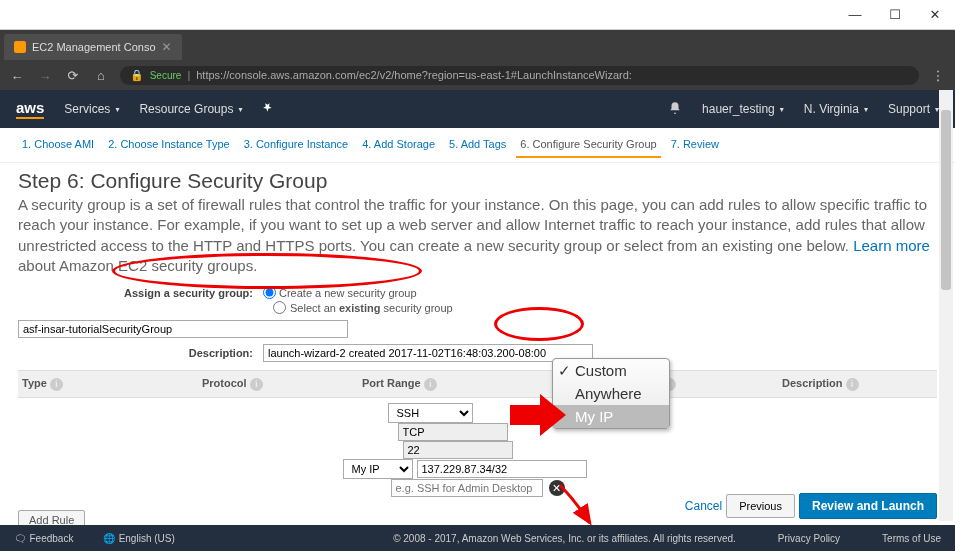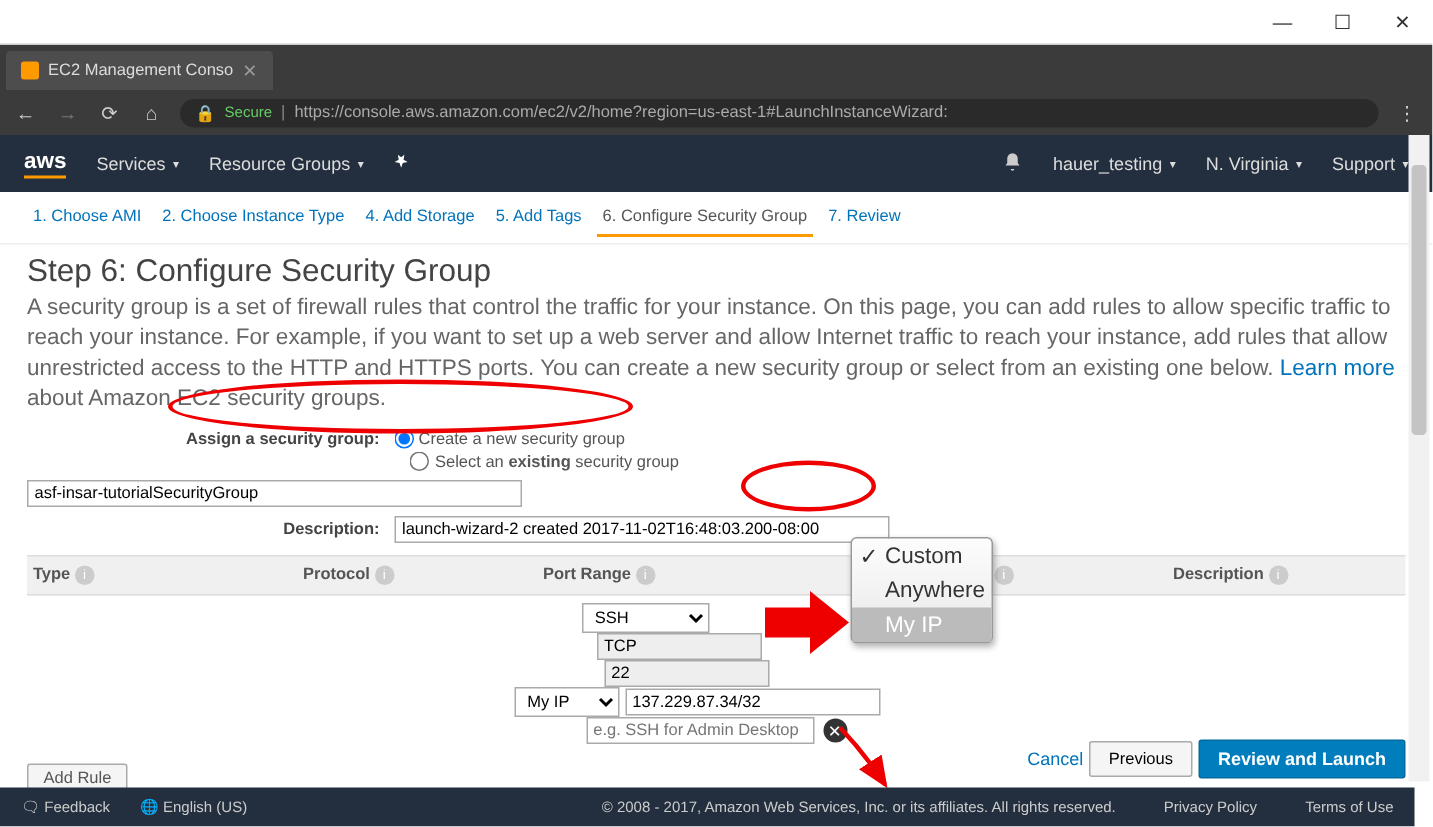--- a/index.html
+++ b/index.html
@@ -36,24 +36,24 @@
 .col-type{width:180px;} .col-proto{width:160px;} .col-port{width:150px;} .col-src{width:270px;display:flex;gap:4px;align-items:center;} .col-desc{flex:1;}
 .thead .col-src{justify-content:center;}
 .info-i { display:inline-block; width:13px; height:13px; border-radius:50%; background:#ccc; color:#fff; font-size:9px; text-align:center; line-height:13px; margin-left:3px; font-weight:normal;}
 select,input.cell { border:1px solid #aaa; padding:2px 4px; font-size:11px; background:#fff;}
 input.cell[readonly]{background:#eee;}
 .btn { border:1px solid #aaa; background:#f5f5f5; padding:3px 10px; font-size:11px; border-radius:2px; display:inline-block; }
 .actions { position:absolute; right:18px; bottom:32px; display:flex; gap:4px; align-items:center; font-size:12px;margin-left:34px; }
 .actions .cancel{color:#0073bb;}
 .actions .primary{background:#007dbc;color:#fff;border:1px solid #006ca0;padding:5px 12px;font-weight:bold;border-radius:2px;}
 .actions .btn{padding:5px 12px;}
-.footer { position:absolute; bottom:0; left:0; right:12px; height:26px; background:#232f3e; color:#ccc; font-size:10px; display:flex; align-items:center; padding:0 14px; gap:20px;}
+.footer { position:absolute; bottom:0; left:0; right:0; height:26px; background:#232f3e; color:#ccc; font-size:10px; display:flex; align-items:center; padding:0 14px; gap:30px;}
 .footer .spacer{flex:1;}
 .red-oval { position:absolute; border:3px solid #e00; border-radius:50%; pointer-events:none; }
-.dropdown-pop { position:absolute; left:567px; top:358px; width:95px; background:linear-gradient(#fdfdfd,#e8e8e8); border:1px solid #999; border-radius:4px; box-shadow:1px 2px 4px rgba(0,0,0,.3); font-size:15px; color:#333; }
+.dropdown-pop { position:absolute; left:552px; top:358px; width:118px; background:linear-gradient(#fdfdfd,#e8e8e8); border:1px solid #999; border-radius:4px; box-shadow:1px 2px 4px rgba(0,0,0,.3); font-size:15px; color:#333; }
 .dropdown-pop .opt { padding:3px 8px 3px 22px; position:relative; }
 .dropdown-pop .opt.sel { background:#bbb; color:#fff; }
 .dropdown-pop .opt.chk::before { content:"✓"; position:absolute; left:5px; }
 .red-arrow { position:absolute; left:510px; top:398px; width:0; height:0; pointer-events:none;}
 .red-arrow .shaft{position:absolute;left:0;top:7px;width:32px;height:20px;background:#e00;}
 .red-arrow .head{position:absolute;left:30px;top:-4px;width:0;height:0;border-top:21px solid transparent;border-bottom:21px solid transparent;border-left:26px solid #e00;}
 .curve-arrow { position:absolute; left:555px; top:320px; pointer-events:none; }
 .remove-x { width:16px;height:16px;border-radius:50%;background:#333;color:#fff;display:flex;align-items:center;justify-content:center;font-size:11px;margin-left:6px;}
 .scrollbar{position:absolute;right:2px;top:90px;bottom:30px;width:14px;background:#f1f1f1;}
 .scrollbar .thumb{position:absolute;left:2px;right:2px;top:20px;height:180px;background:#c4c4c4;border-radius:3px;}
@@ -118,20 +118,21 @@
     </span>
   <span class="item">
       <span>Support</span>
       <span class="caret">▾</span>
     </span>
 </div>
 
 <div class="wizard-tabs">
   <span class="wt">1. Choose AMI</span>
   <span class="wt">2. Choose Instance Type</span>
+  <span class="wt">3. Configure Instance</span>
   <span class="wt">4. Add Storage</span>
   <span class="wt">5. Add Tags</span>
   <span class="wt active">6. Configure Security Group</span>
   <span class="wt">7. Review</span>
 </div>
 
 <div class="content">
   <h1>Step 6: Configure Security Group</h1>
   <p class="desc">
     <span>A security group is a set of firewall rules that control the traffic for your instance. On this page, you can add rules to allow specific traffic to reach your instance. For example, if you want to set up a web server and allow Internet traffic to reach your instance, add rules that allow unrestricted access to the HTTP and HTTPS ports. You can create a new security group or select from an existing one below. </span><a>Learn more</a><span> about Amazon EC2 security groups.</span>

